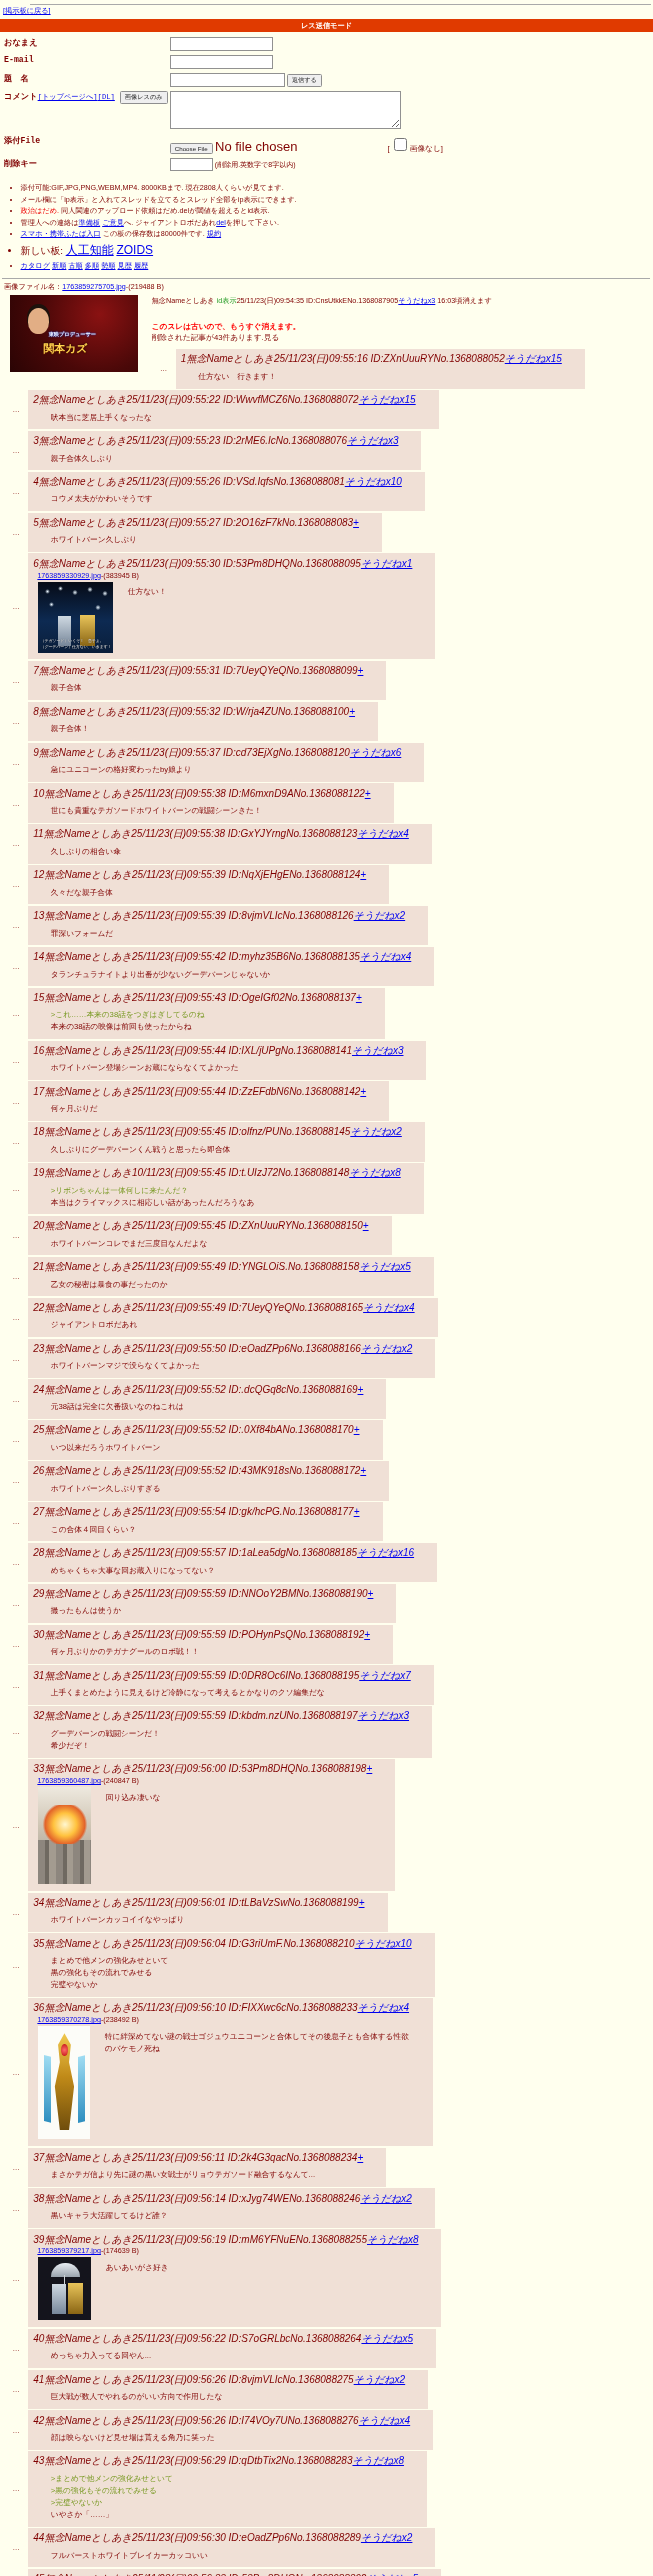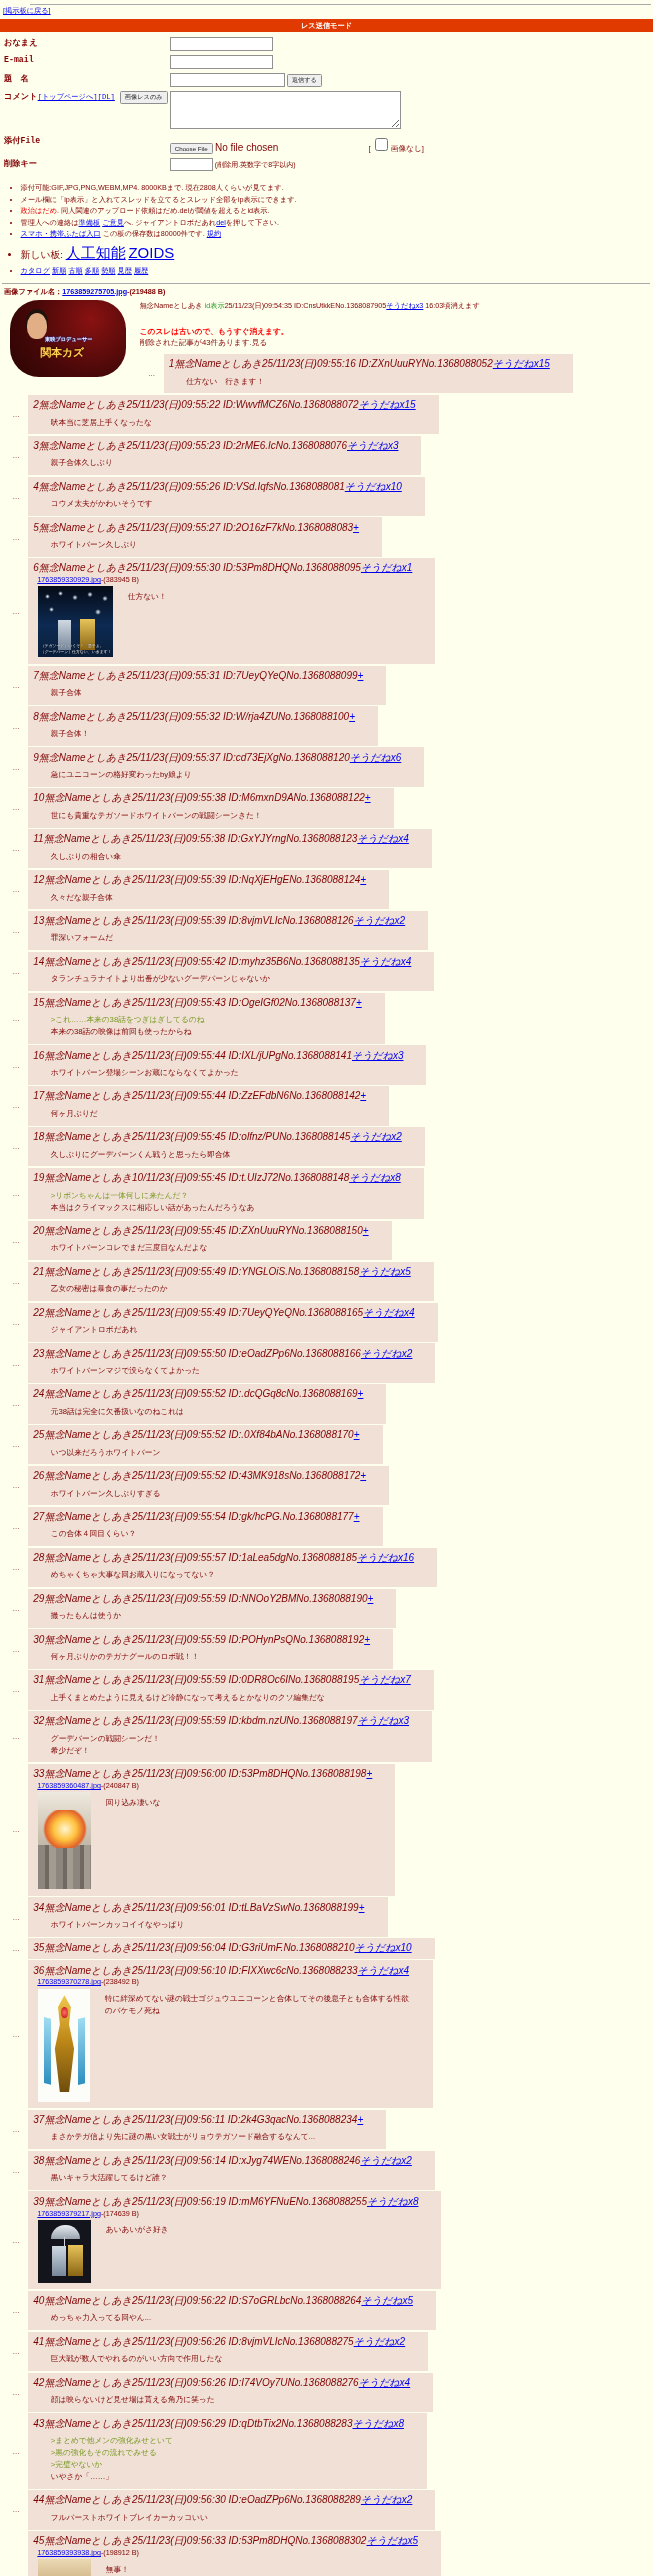--- a/index.html
+++ b/index.html
@@ -17,32 +17,32 @@
   table.postform{border-spacing:0 2.1px;margin:2.1px 0 0 3.1px;}
   table.postform td{vertical-align:top;}
   td.flabel{width:137px;font-weight:bold;font-size:8.2px;white-space:nowrap;padding-top:1px;font-family:Liberation Mono, monospace;}
   td.flabel .lnk{font-weight:normal;font-size:7.2px;}
   input.txt{border:0.5px solid #919191;background:#fff;height:9.8px;width:97px;font-size:6.7px;}
   input.txt.subject{width:109px;}
   input.txt.delkey{width:37px;height:8.8px;}
   button.btn{background:#efefef;border:0.5px solid #8f8f8f;border-radius:1.5px;font-size:6.2px;
     padding:1px 4.1px;color:#222;font-family:inherit;cursor:pointer;}
   textarea.cmt{width:225px;height:32px;border:0.5px solid #919191;background:#fff;resize:both;}
-  .filechosen{font-size:10px;}
+  .filechosen{font-size:13px;}
   .noimg-wrap{margin-left:88px;font-size:7.7px;}
   .delnote{font-size:7px;}
   
   ul.notices{margin:8.2px 0 0 12.4px;padding:0 0 0 8.2px;line-height:1.6;font-size:7.2px;}
   ul.notices li{margin:0;}
   li.bigline{font-size:9.8px;margin-top:2.1px;}
-  li.bigline a{font-size:15px;}
+  li.bigline a{font-size:12px;}
   .red{color:#EE0000;}
   
   .thread{margin:3.1px 0 0 4.1px;}
-  .fileline{font-size:7.2px;margin:1px 0 2.1px 0;font-weight:bold;}
+  .fileline{font-size:7.2px;margin:1px 0 2.1px 0;}
   .op-image-wrap{float:left;margin:1.5px 13.4px 2.1px 6.2px;}
   .op-head{font-size:7.2px;padding-top:2.1px;}
   .badge-green{color:#2a9e2a;margin-top:48px;}
   .op-body{margin:8.2px 0 5.2px 15.5px;line-height:1.5;}
   .op-alert{color:#FF0000;font-weight:bold;}
   .view-link{color:#800000;text-decoration:none;}
   
   .rtable{display:table;margin:1.5px 0;}
   .rdots{display:table-cell;width:24px;min-width:24px;vertical-align:middle;
     text-align:center;color:#800000;font-size:7.2px;}
@@ -163,21 +163,21 @@
   </ul>
 
   <hr class="thread-rule">
 
   <div class="thread">
     <div class="fileline">
       <span>画像ファイル名：</span><a>1763859275705.jpg</a><span>-(219488 B)</span>
     </div>
 
     <span class="op-image-wrap">
-      <span class="ph op-red" style="width:116px;height:77px;border-radius:29px;">
+      <span class="ph op-red" style="width:128px;height:77px;">
         <span class="op-face"></span>
         <span class="op-cap1">東映プロデューサー</span>
         <span class="op-cap2">関本カズ</span>
       </span>
     </span>
 
     <div class="op-head">
       <span>無念Nameとしあき </span><span class="badge-green">id表示</span><span>25/11/23(日)09:54:35 ID:CnsUtkkENo.1368087905</span><a>そうだねx3</a><span> 16:03頃消えます</span>
     </div>
 
@@ -519,20 +519,25 @@
             <div class="rhead"><span>34無念Nameとしあき25/11/23(日)09:56:01 ID:tLBaVzSwNo.1368088199</span><a class="sdn">+</a></div>
             <div class="rbody">
               <div>ホワイトバーンカッコイイなやっぱり</div>
             </div>
           </div>
         </div>
         <div class="rtable">
           <div class="rdots">…</div>
           <div class="rtd">
             <div class="rhead"><span>35無念Nameとしあき25/11/23(日)09:56:04 ID:G3riUmF.No.1368088210</span><a class="sdn">そうだねx10</a></div>
+            <div class="rbody">
+              <div>まとめで他メンの強化みせといて</div>
+              <div>黒の強化もその流れでみせる</div>
+              <div>完璧やないか</div>
+            </div>
           </div>
         </div>
         <div class="rtable">
           <div class="rdots">…</div>
           <div class="rtd">
             <div class="rhead"><span>36無念Nameとしあき25/11/23(日)09:56:10 ID:FIXXwc6cNo.1368088233</span><a class="sdn">そうだねx4</a></div>
             <div class="rfile"><a>1763859370278.jpg</a><span>-(238492 B)</span></div>
             <span class="rthumb">
               <span class="ph gold" style="width: 52px; height: 113px;">
                 <span class="wing l"></span>

